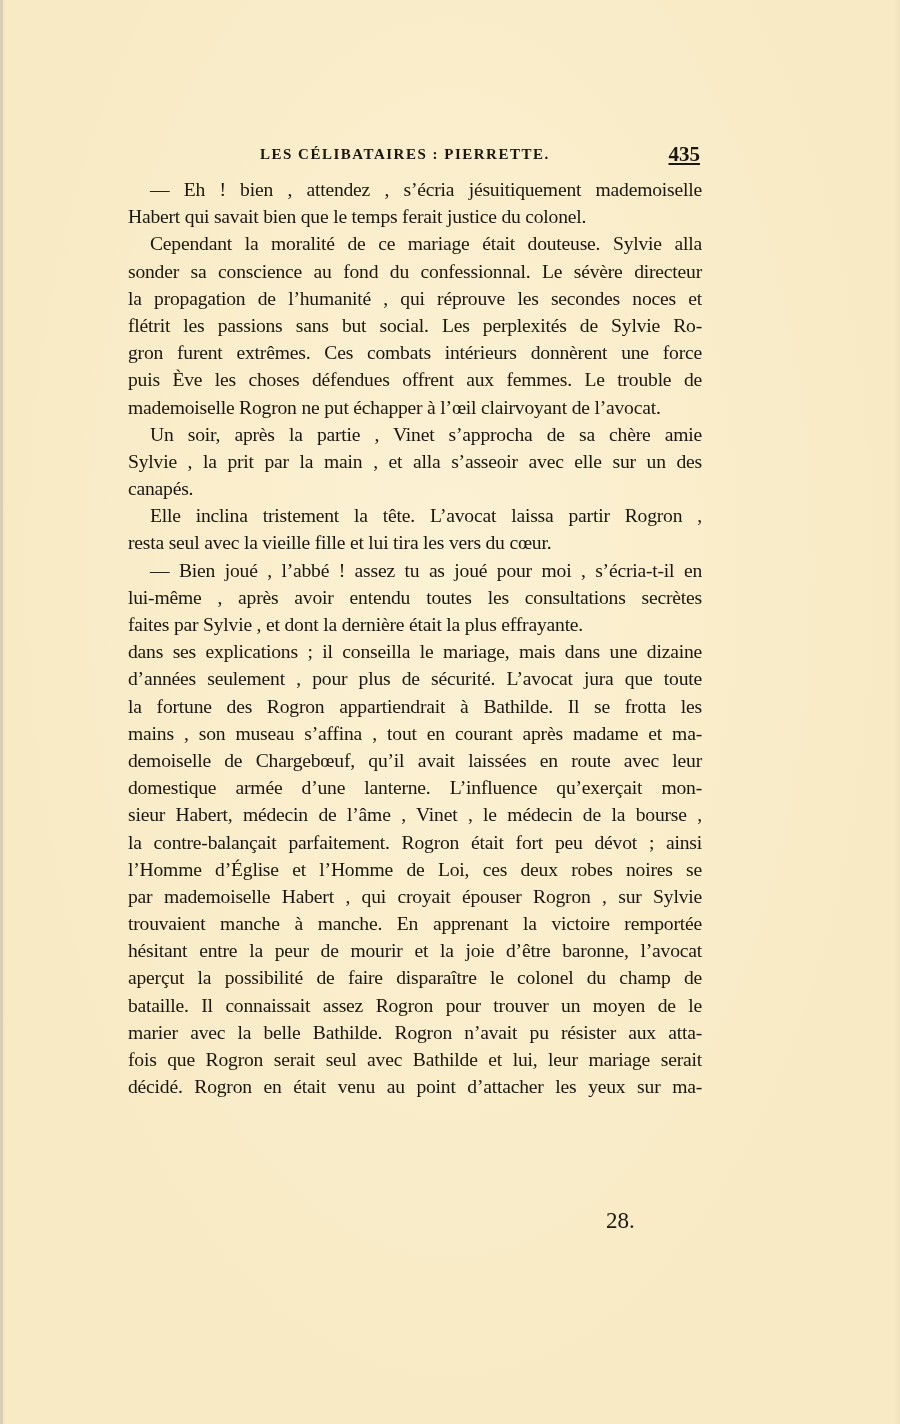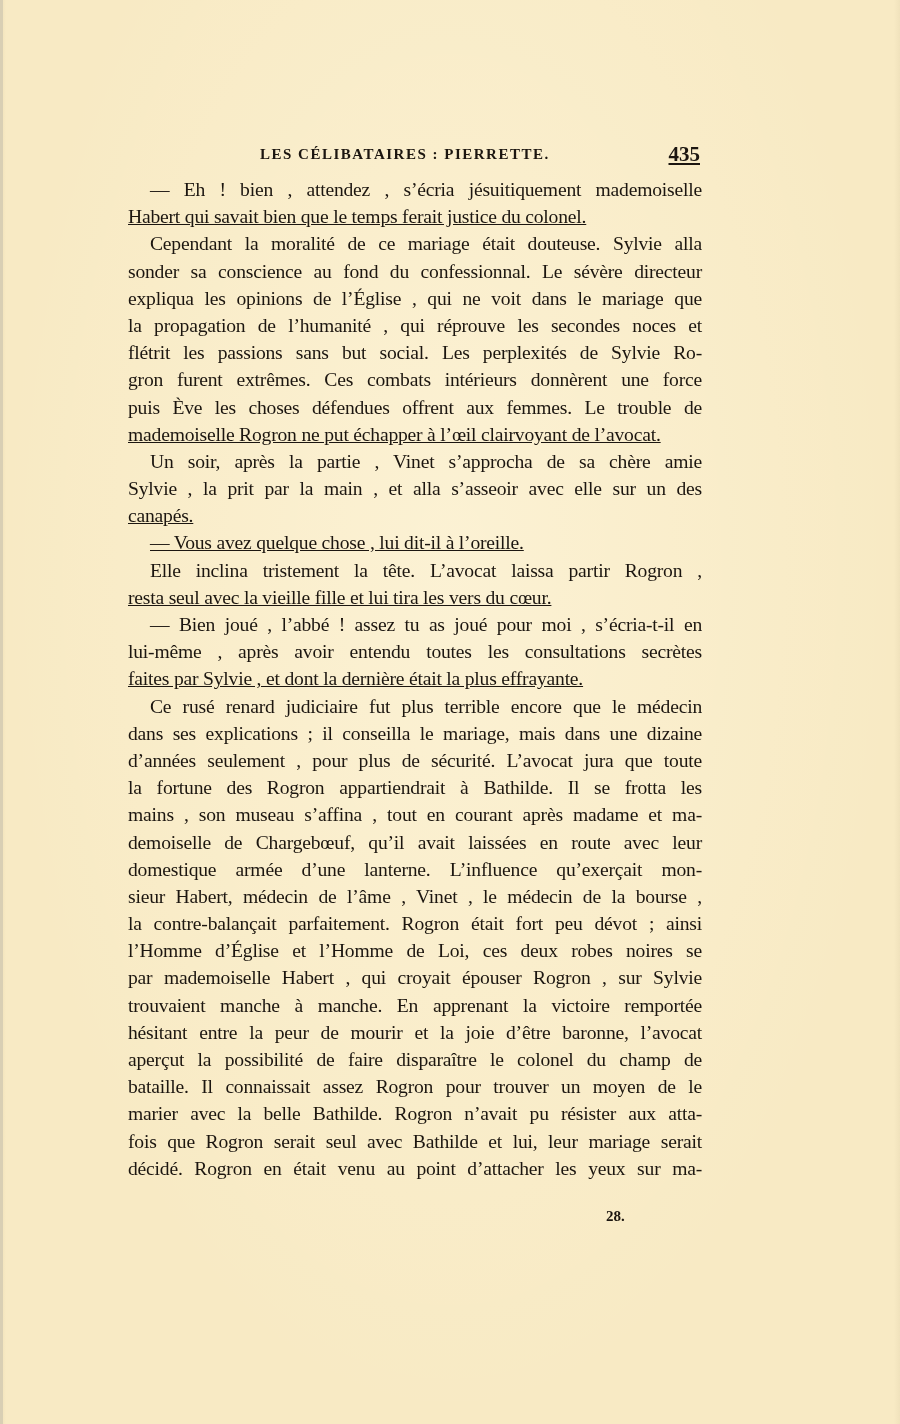--- a/index.html
+++ b/index.html
@@ -61,28 +61,27 @@
       font-stretch: condensed;
     }
     .line {
       display: block;
       height: 27.2px;
       white-space: nowrap;
       text-align: justify;
       text-align-last: justify;
       letter-spacing: -0.2px;
     }
-    .line.last { text-align-last: left; text-decoration: underline; }
+    .line.last { text-align-last: left; }
     .line.indent { padding-left: 22px; }
     .signature {
       position: absolute;
       top: 1208px;
       left: 606px;
-      font-size: 15px;
-      font-weight: bold;
+      font-size: 23px;
     }
   </style>
 </head>
 <body>
 
 <div class="paper"></div>
 <div class="left-edge"></div>
 
 <div class="running-head">
   <span class="running-title">Les Célibataires : Pierrette.</span>
@@ -90,46 +89,41 @@
 </div>
 
 <div class="text-block" id="text-block">
     <div>
       <span class="line indent">— Eh ! bien , attendez , s’écria jésuitiquement mademoiselle</span>
       <span class="line last">Habert qui savait bien que le temps ferait justice du colonel.</span>
     </div>
     <div>
       <span class="line indent">Cependant la moralité de ce mariage était douteuse. Sylvie alla</span>
       <span class="line">sonder sa conscience au fond du confessionnal. Le sévère directeur</span>
-      <span class="line">expliqua les opinions de l’Église , qui ne voit dans le mariage que</span>
       <span class="line">la propagation de l’humanité , qui réprouve les secondes noces et</span>
       <span class="line">flétrit les passions sans but social. Les perplexités de Sylvie Ro-</span>
       <span class="line">gron furent extrêmes. Ces combats intérieurs donnèrent une force</span>
       <span class="line">puis Ève les choses défendues offrent aux femmes. Le trouble de</span>
       <span class="line last">mademoiselle Rogron ne put échapper à l’œil clairvoyant de l’avocat.</span>
     </div>
     <div>
       <span class="line indent">Un soir, après la partie , Vinet s’approcha de sa chère amie</span>
       <span class="line">Sylvie , la prit par la main , et alla s’asseoir avec elle sur un des</span>
       <span class="line last">canapés.</span>
     </div>
     <div>
-      <span class="line indent last">— Vous avez quelque chose , lui dit-il à l’oreille.</span>
-    </div>
-    <div>
       <span class="line indent">Elle inclina tristement la tête. L’avocat laissa partir Rogron ,</span>
       <span class="line last">resta seul avec la vieille fille et lui tira les vers du cœur.</span>
     </div>
     <div>
       <span class="line indent">— Bien joué , l’abbé ! assez tu as joué pour moi , s’écria-t-il en</span>
       <span class="line">lui-même , après avoir entendu toutes les consultations secrètes</span>
       <span class="line last">faites par Sylvie , et dont la dernière était la plus effrayante.</span>
     </div>
     <div>
-      <span class="line indent">Ce rusé renard judiciaire fut plus terrible encore que le médecin</span>
       <span class="line">dans ses explications ; il conseilla le mariage, mais dans une dizaine</span>
       <span class="line">d’années seulement , pour plus de sécurité. L’avocat jura que toute</span>
       <span class="line">la fortune des Rogron appartiendrait à Bathilde. Il se frotta les</span>
       <span class="line">mains , son museau s’affina , tout en courant après madame et ma-</span>
       <span class="line">demoiselle de Chargebœuf, qu’il avait laissées en route avec leur</span>
       <span class="line">domestique armée d’une lanterne. L’influence qu’exerçait mon-</span>
       <span class="line">sieur Habert, médecin de l’âme , Vinet , le médecin de la bourse ,</span>
       <span class="line">la contre-balançait parfaitement. Rogron était fort peu dévot ; ainsi</span>
       <span class="line">l’Homme d’Église et l’Homme de Loi, ces deux robes noires se</span>
       <span class="line">par mademoiselle Habert , qui croyait épouser Rogron , sur Sylvie</span>

